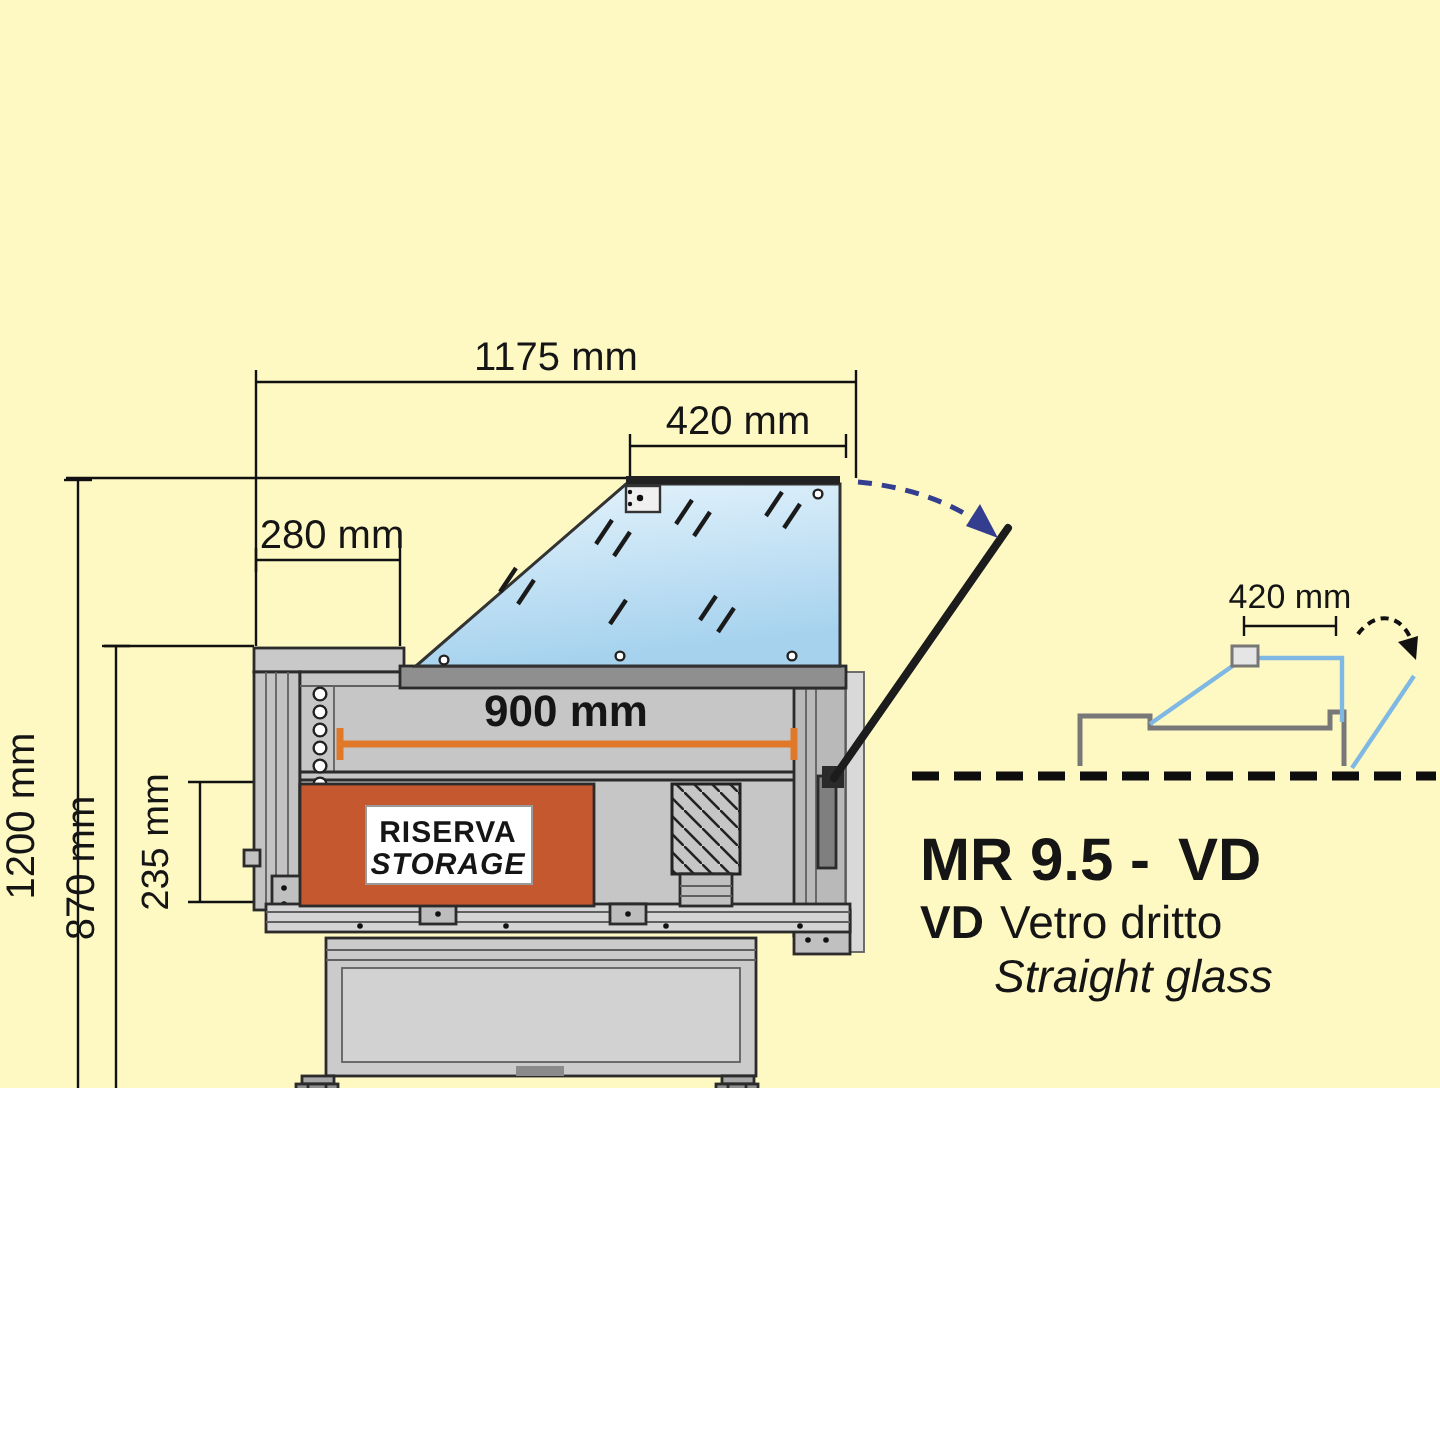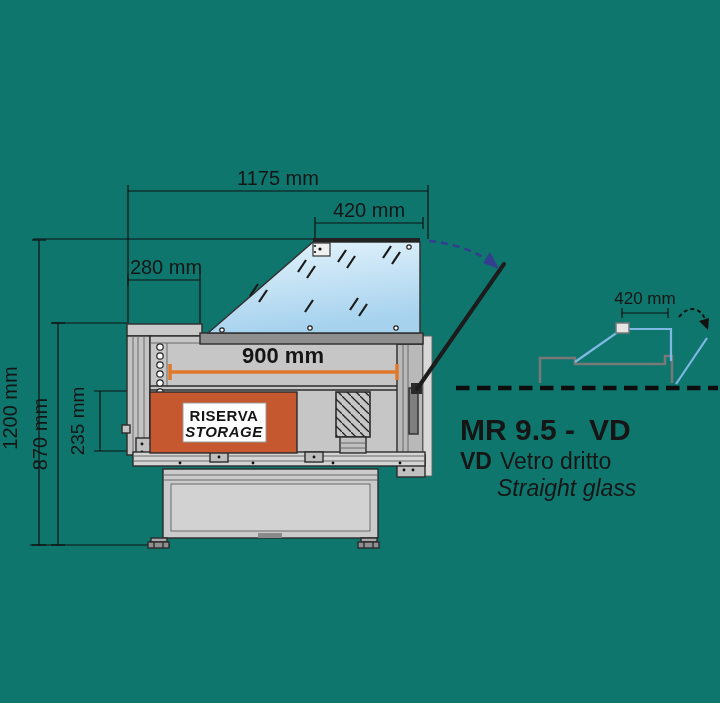--- a/index.html
+++ b/index.html
@@ -1,16 +1,16 @@
 <!DOCTYPE html>
 <html><head>
 <meta charset="utf-8">
 <style>
   html,body{margin:0;padding:0;background:#ffffff;}
-  .stage{position:relative;width:720px;height:703px;background:#0f766e;overflow:hidden;
+  .stage{position:relative;width:720px;height:544px;background:#fef9c3;overflow:hidden;
          font-family:"Liberation Sans","DejaVu Sans",sans-serif;}
   svg{display:block;}
   text{fill:#151515;}
   .dim-txt{font-size:20px;}
   .dim-txt-sm{font-size:19px;}
   .deck-txt{font-size:22px;font-weight:bold;}
   .mini-txt{font-size:17px;}
   .storage-txt{font-size:15px;font-weight:bold;letter-spacing:.5px;}
   .storage-txt.it{font-style:italic;}
   .title-main{font-size:30px;font-weight:bold;}

